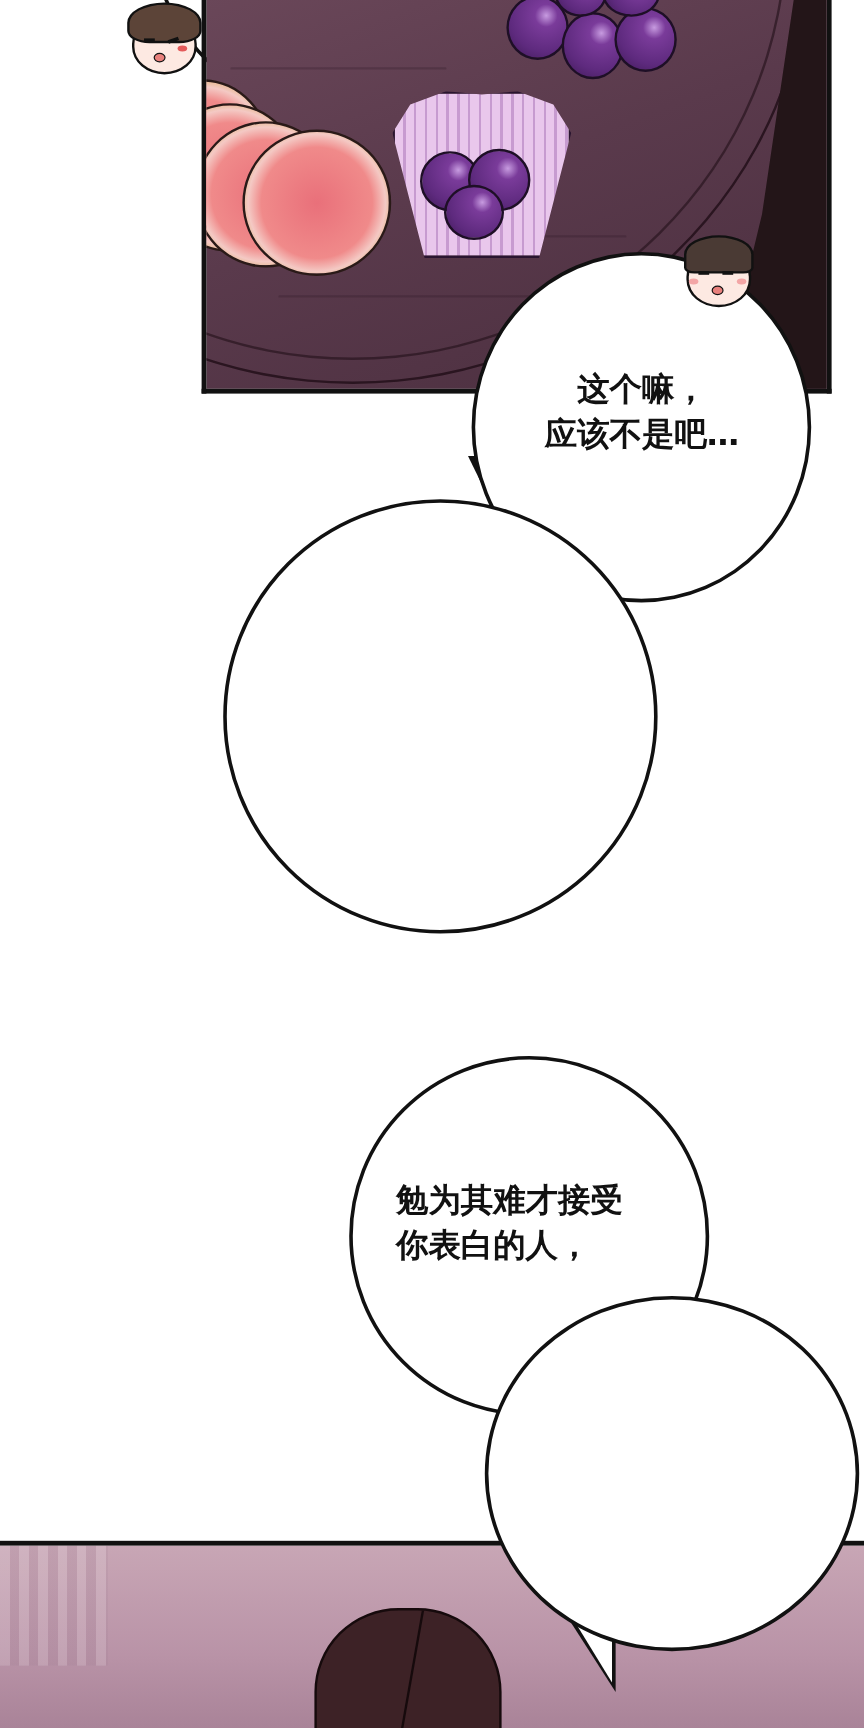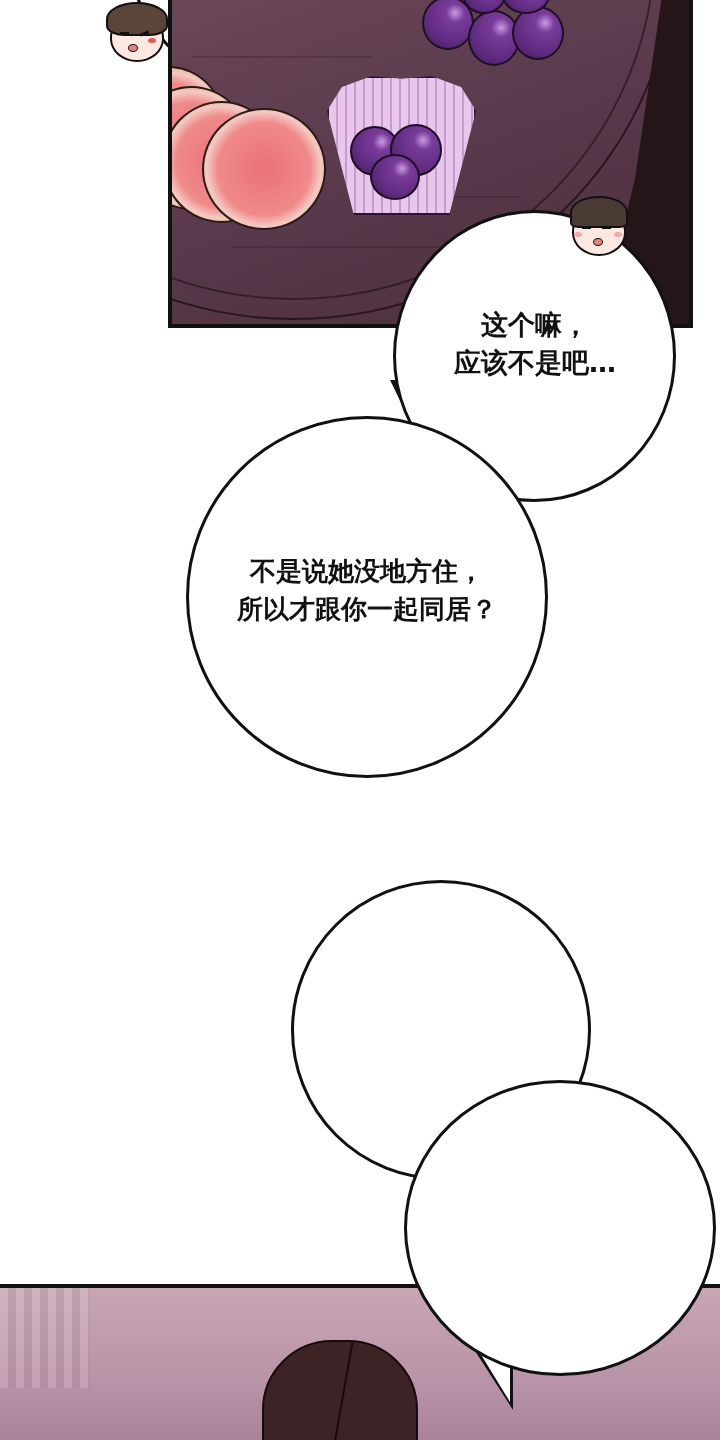--- a/index.html
+++ b/index.html
@@ -113,23 +113,23 @@
     <div class="face"></div>
     <div class="cap-h"></div>
     <div class="eye" style="left:16px;"></div>
     <div class="eye" style="left:36px;"></div>
     <div class="mouth"></div>
     <div class="blush" style="left:8px;"></div>
     <div class="blush" style="left:48px;"></div>
   </div>
 
   <div class="bubble" style="left:186px; top:416px; width:362px; height:362px;"></div>
-  <div class="btext" style="left:196px; top:552px; width:342px; font-size:26px;">不是说她没地方住，
-所以才跟你一起同居？</div>
 
   <div class="bubble" style="left:291px; top:880px; width:300px; height:300px;"></div>
+  <div class="btext" style="left:318px; top:982px; width:260px; text-align:left; padding-left:12px;">勉为其难才接受
+你表白的人，</div>
 
   <div class="tail" style="left:468px; top:1340px; border-left:0 solid transparent; border-right:45px solid transparent; border-bottom:70px solid #111; transform:rotate(180deg);"></div>
   <div class="tail" style="left:472px; top:1340px; border-right:38px solid transparent; border-bottom:62px solid #fff; transform:rotate(180deg);"></div>
 
   <div class="bubble" style="left:404px; top:1080px; width:312px; height:296px;"></div>
 
 </div>
 
 </body></html>

